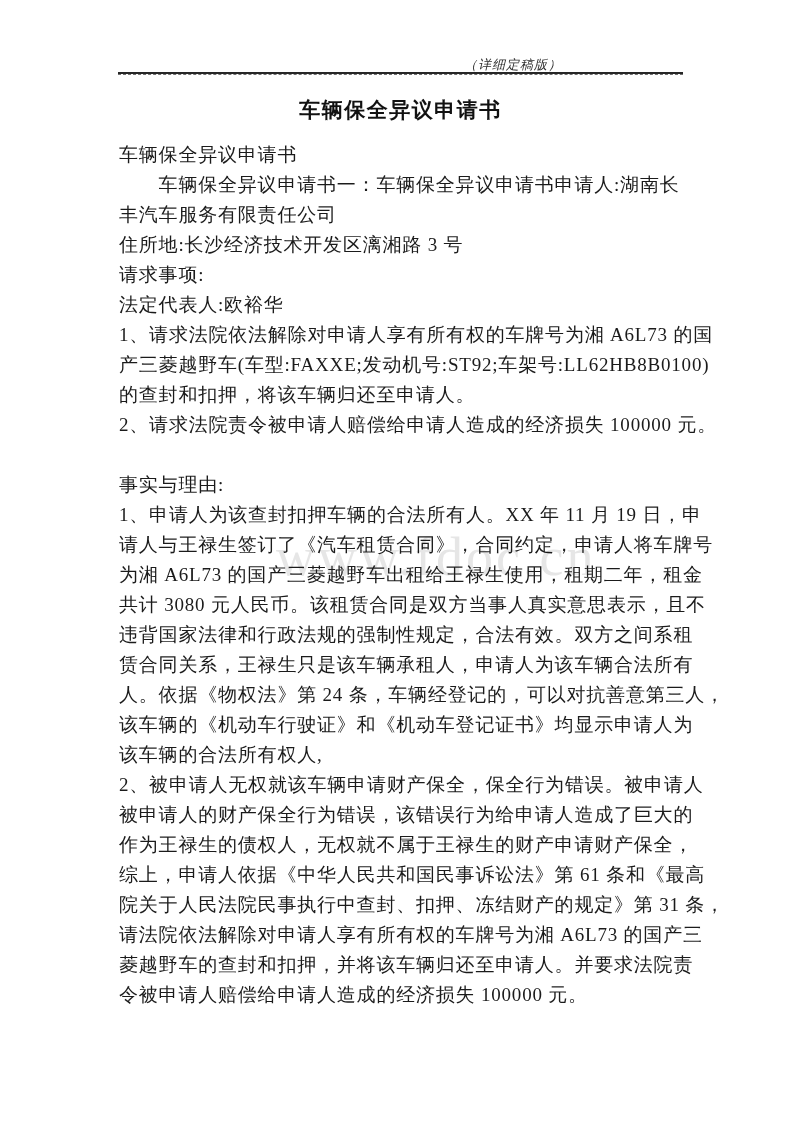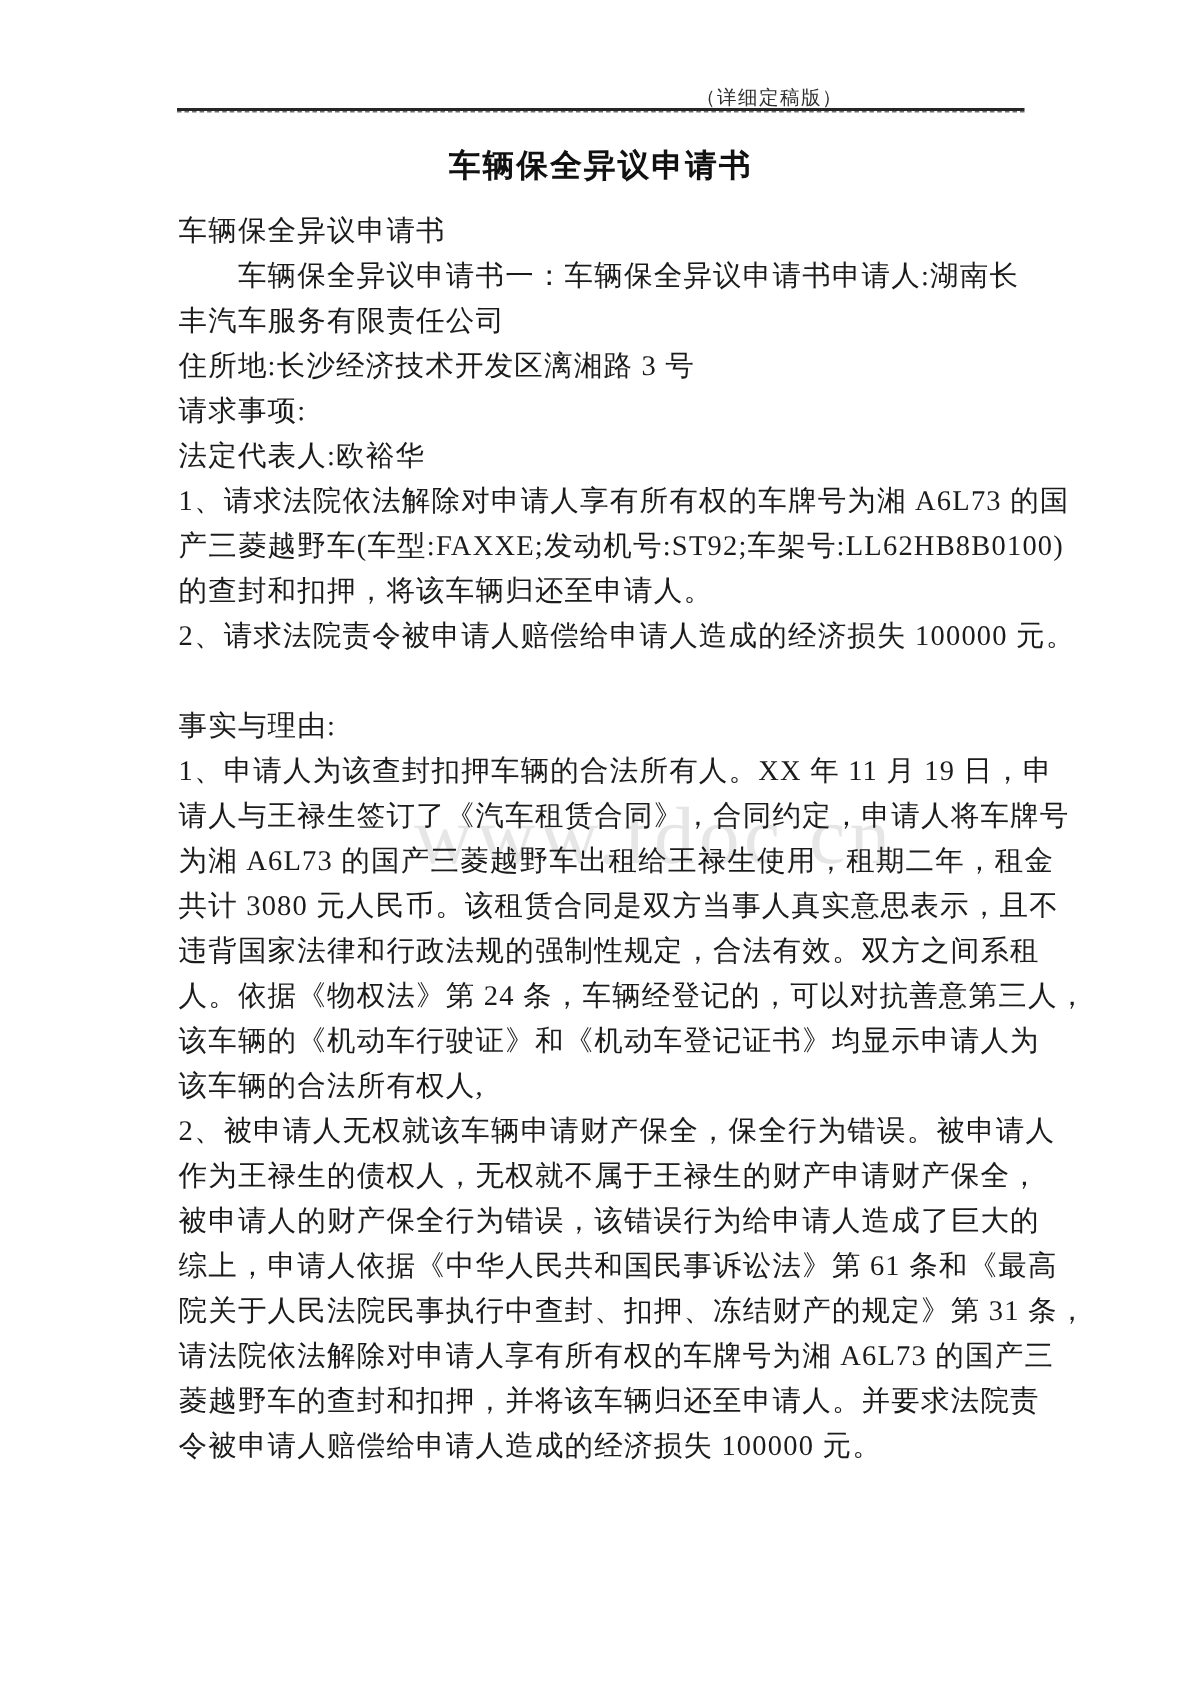--- a/index.html
+++ b/index.html
@@ -12,20 +12,21 @@
     font-family:"Liberation Serif","DejaVu Serif",serif;
     color:#1b1b1b;
   }
   .header-note {
     position:absolute;
     top:56px; left:464px;
     font-size:13px;
     letter-spacing:1px;
     color:#2e2e2e;
     z-index:2;
+    font-style:italic;
   }
   .header-rule {
     position:absolute;
     top:72px; left:118px;
     width:565px; height:3px;
     border-top:2px solid #262626;
     border-bottom:1px dashed #6f6f6f;
     z-index:2;
   }
   .watermark {
@@ -87,25 +88,26 @@
       <div class="line">产三菱越野车(车型:FAXXE;发动机号:ST92;车架号:LL62HB8B0100)</div>
       <div class="line">的查封和扣押，将该车辆归还至申请人。</div>
       <div class="line">2、请求法院责令被申请人赔偿给申请人造成的经济损失 100000 元。</div>
       <div class="line">&nbsp;</div>
       <div class="line">事实与理由:</div>
       <div class="line">1、申请人为该查封扣押车辆的合法所有人。XX 年 11 月 19 日，申</div>
       <div class="line">请人与王禄生签订了《汽车租赁合同》，合同约定，申请人将车牌号</div>
       <div class="line">为湘 A6L73 的国产三菱越野车出租给王禄生使用，租期二年，租金</div>
       <div class="line">共计 3080 元人民币。该租赁合同是双方当事人真实意思表示，且不</div>
       <div class="line">违背国家法律和行政法规的强制性规定，合法有效。双方之间系租</div>
+      <div class="line">赁合同关系，王禄生只是该车辆承租人，申请人为该车辆合法所有</div>
       <div class="line">人。依据《物权法》第 24 条，车辆经登记的，可以对抗善意第三人，</div>
       <div class="line">该车辆的《机动车行驶证》和《机动车登记证书》均显示申请人为</div>
       <div class="line">该车辆的合法所有权人,</div>
       <div class="line">2、被申请人无权就该车辆申请财产保全，保全行为错误。被申请人</div>
+      <div class="line">被申请人的财产保全行为错误，该错误行为给申请人造成了巨大的</div>
       <div class="line">作为王禄生的债权人，无权就不属于王禄生的财产申请财产保全，</div>
-      <div class="line">被申请人的财产保全行为错误，该错误行为给申请人造成了巨大的</div>
       <div class="line">综上，申请人依据《中华人民共和国民事诉讼法》第 61 条和《最高</div>
       <div class="line">院关于人民法院民事执行中查封、扣押、冻结财产的规定》第 31 条，</div>
       <div class="line">请法院依法解除对申请人享有所有权的车牌号为湘 A6L73 的国产三</div>
       <div class="line">菱越野车的查封和扣押，并将该车辆归还至申请人。并要求法院责</div>
       <div class="line">令被申请人赔偿给申请人造成的经济损失 100000 元。</div>
     </div>
 </div>
 
 </body></html>

